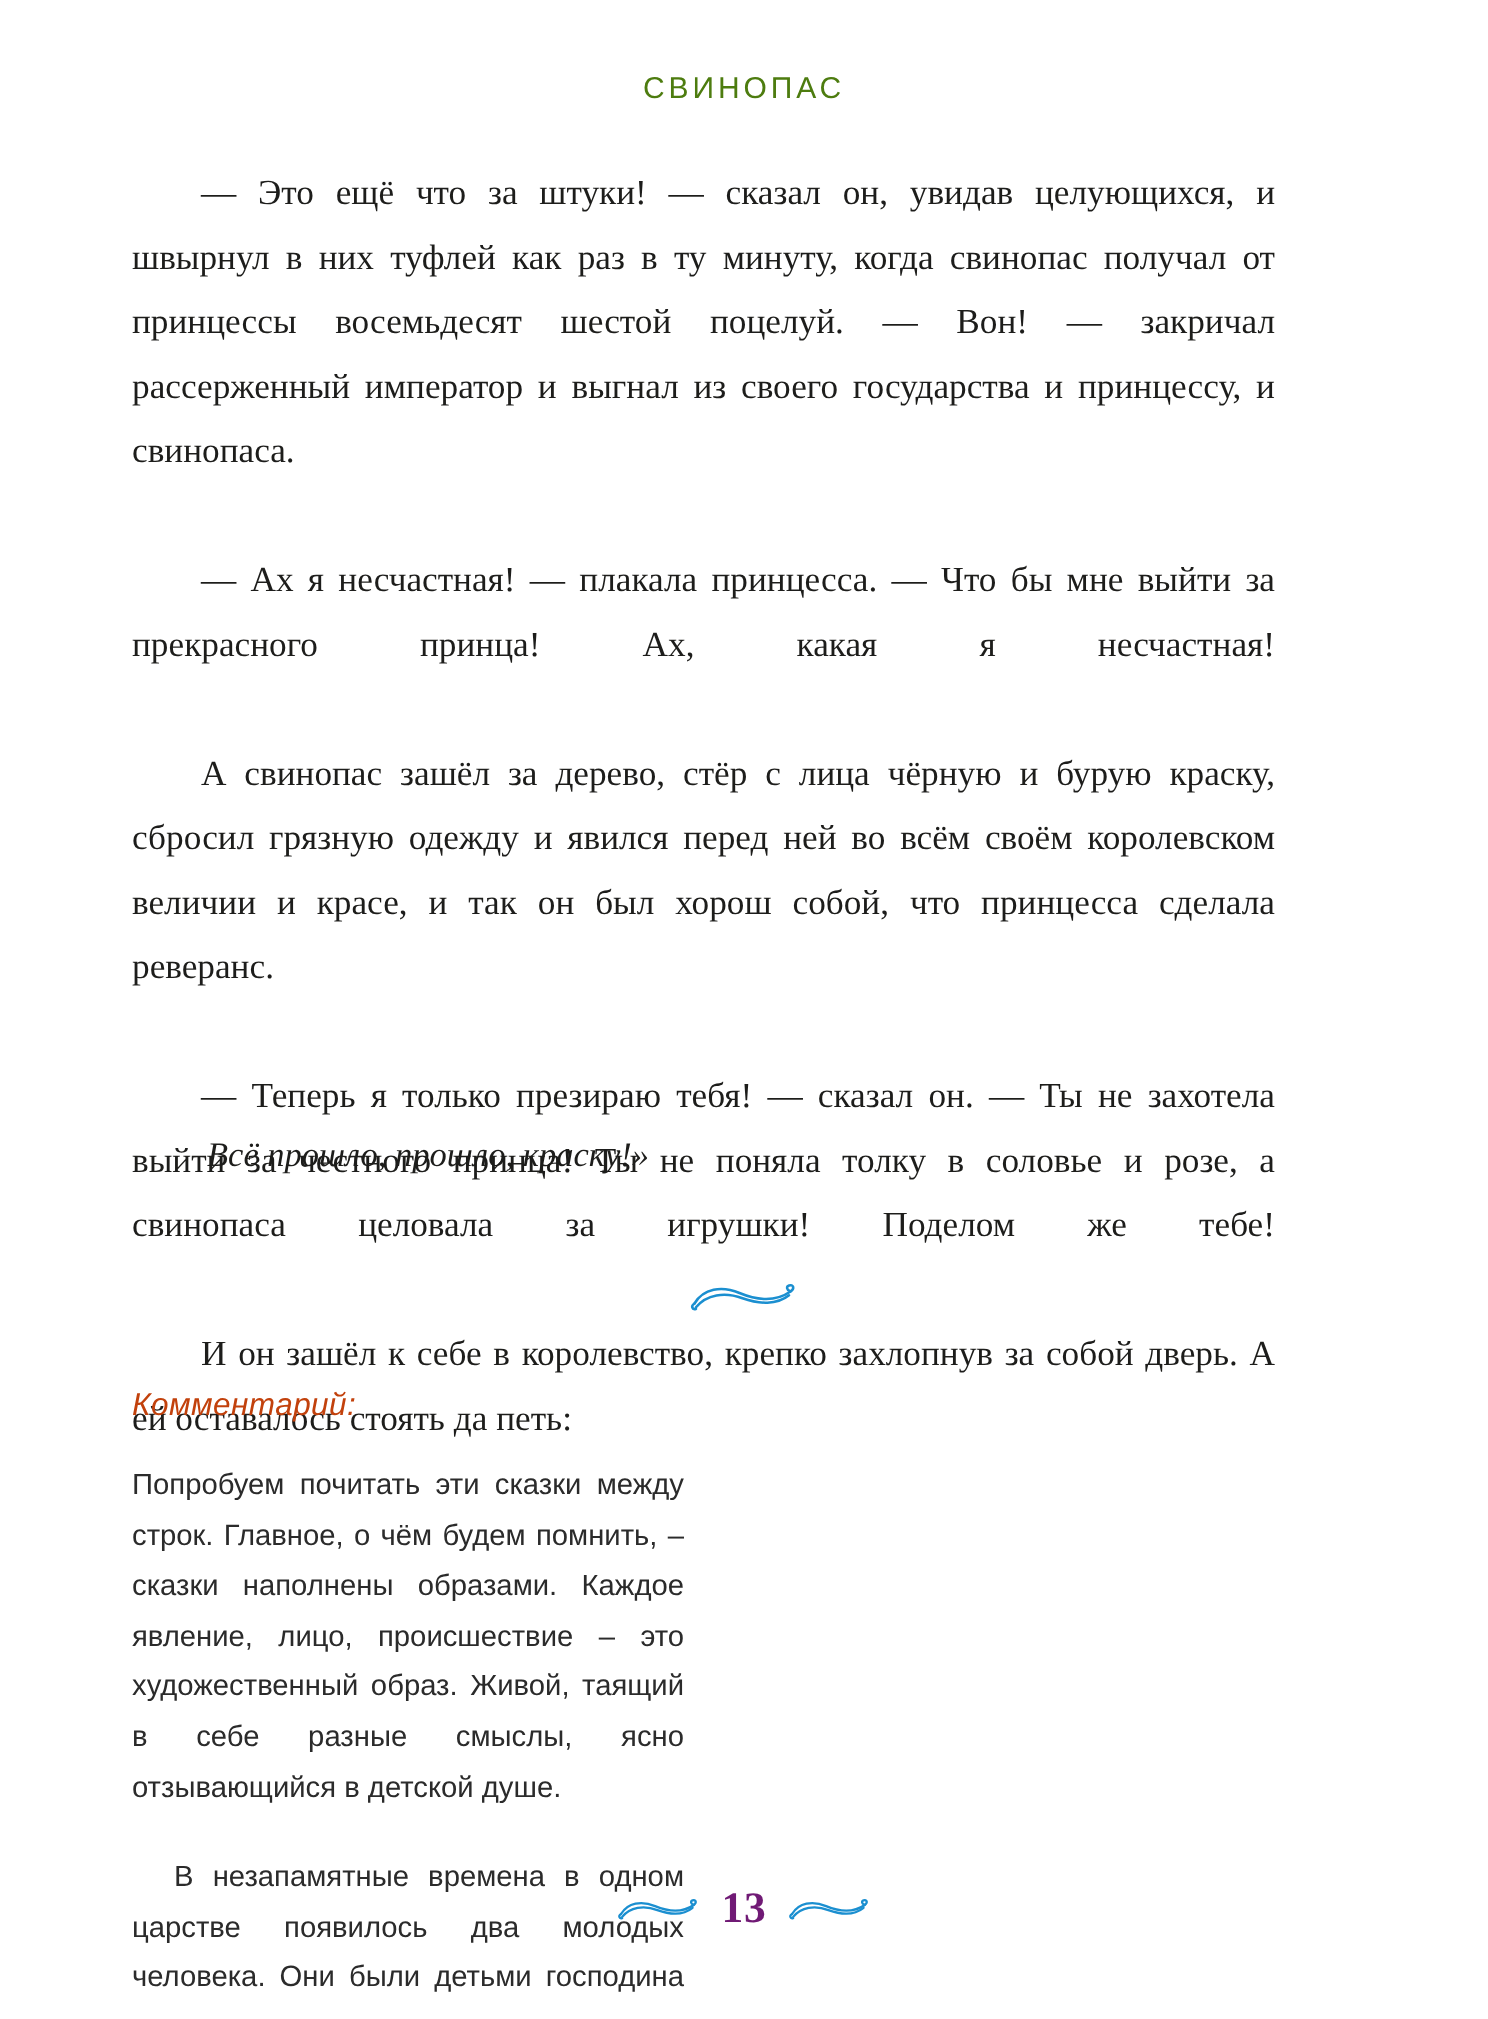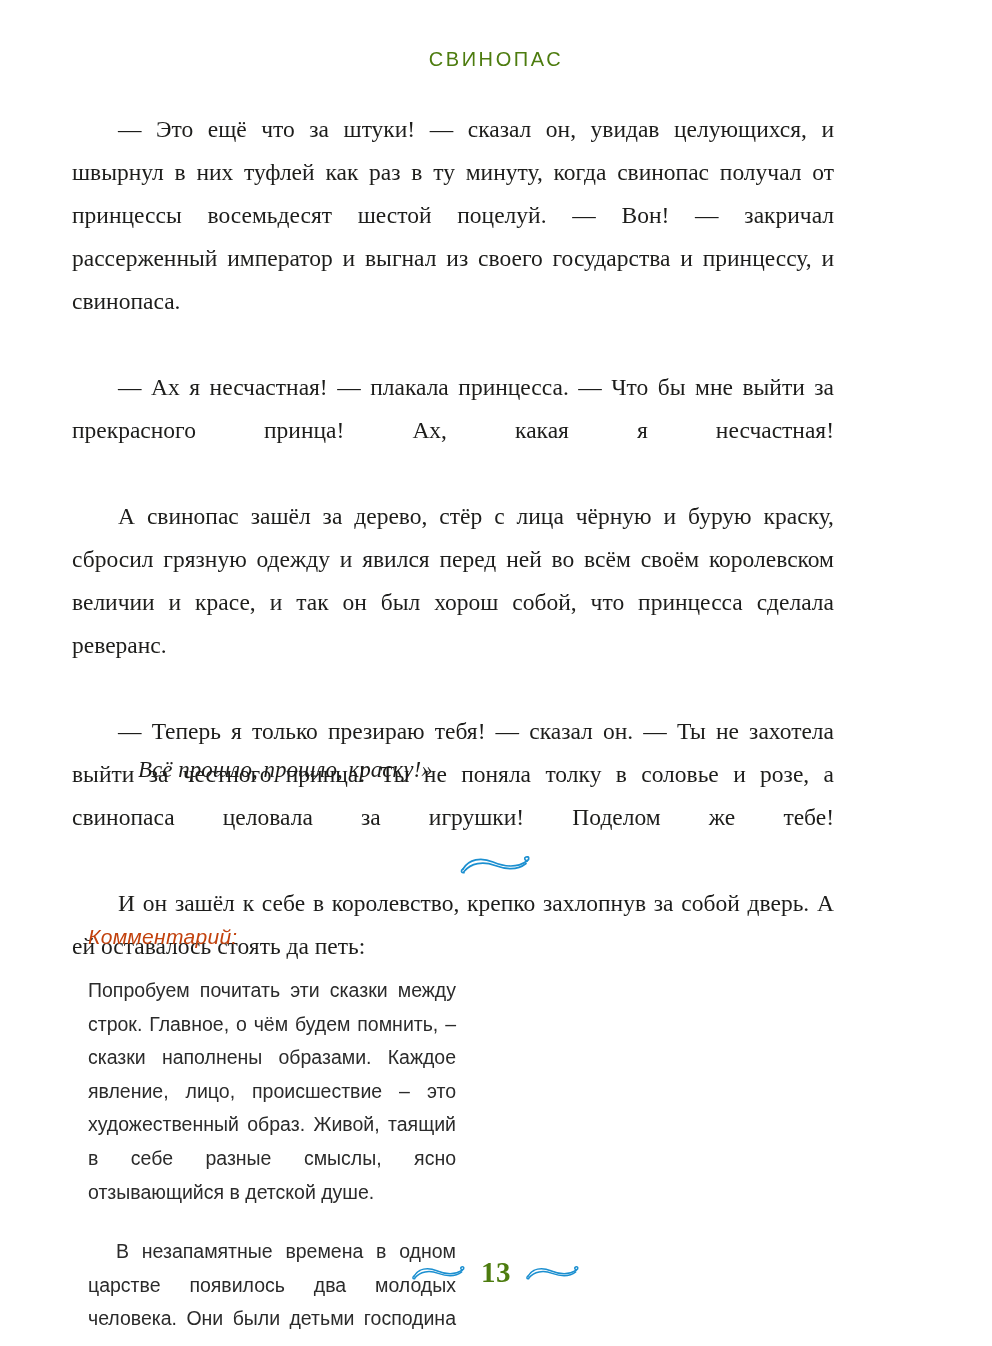--- a/index.html
+++ b/index.html
@@ -29,21 +29,21 @@
     font-size: 20px;
     letter-spacing: 2.6px;
     color: #4d7c0f;
     font-weight: 400;
   }
 
   
   .story {
     position: absolute;
     top: 108px;
-    left: 72px;
+    left: 88px;
     width: 762px;
   }
   .story p {
     margin: 0;
     font-size: 23.5px;
     line-height: 43px;
     color: #1d1d1b;
     text-align: justify;
     text-indent: 46px;
     font-family: "Liberation Serif", "DejaVu Serif", serif;
@@ -124,21 +124,21 @@
     width: 992px;
     display: flex;
     align-items: center;
     justify-content: center;
     gap: 14px;
   }
   .folio {
     font-family: "Liberation Serif", "DejaVu Serif", serif;
     font-size: 29px;
     font-weight: bold;
-    color: #4d7c0f;
+    color: #701a75;
     letter-spacing: 0.5px;
     line-height: 1;
   }
   .swash-svg { display: block; }
 </style>
 </head>
 <body>
 
 <div class="page">
 

